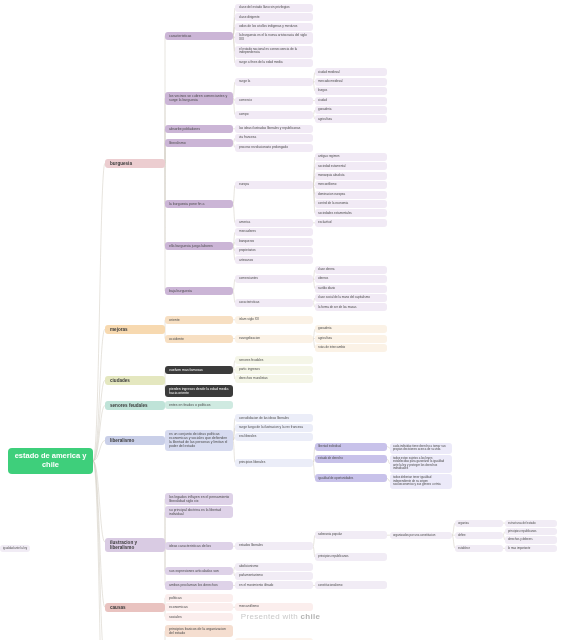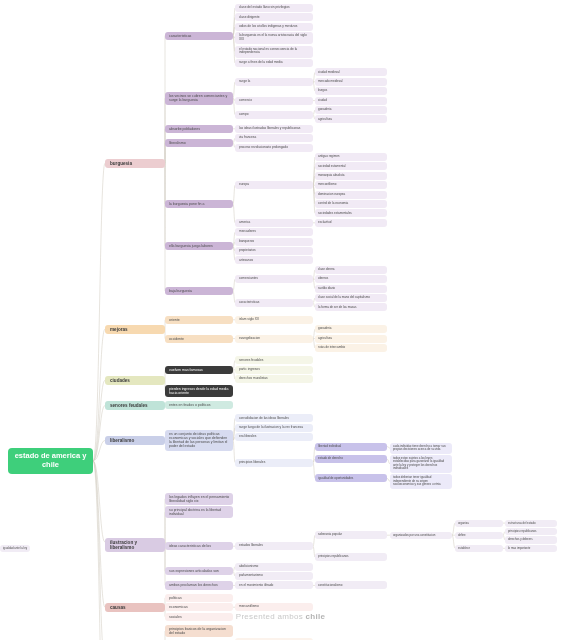--- a/index.html
+++ b/index.html
@@ -304,14 +304,14 @@
     <div class="node lvl4" style="left: 235px; top: 603.2px; width: 78px; min-height: 8px; font-size: 3.2px; background: rgb(251, 238, 237);">mercantilismo</div>
     <div class="node lvl3" style="left: 165px; top: 603.2px; width: 68px; min-height: 8px; font-size: 3.5px; background: rgb(251, 238, 237);">economicas</div>
     <div class="node lvl3" style="left: 165px; top: 612.6px; width: 68px; min-height: 8px; font-size: 3.5px; background: rgb(251, 238, 237);">sociales</div>
     <div class="node lvl2" style="left: 105px; top: 602.7px; width: 60px; min-height: 9px; font-size: 4.6px; background: rgb(233, 195, 192);">causas</div>
     <div class="node lvl3 wrap" style="left: 165px; top: 625px; width: 68px; min-height: 12px; font-size: 3.5px; background: rgb(245, 222, 208);">principios basicos de la organizacion del estado</div>
     <div class="node lvl4" style="left: 235px; top: 638.4px; width: 78px; min-height: 8px; font-size: 3.2px; background: rgb(252, 243, 236);">parlamentarismo</div>
     <div class="node root" style="left: 8px; top: 447.812px; width: 85px; height: 26px; background: rgb(62, 207, 123);">estado de america y chile</div>
   </div>
 
 <div class="footer">
-  <span>Presented ambos </span><b>chile</b>
+  <span>Presented with </span><b>chile</b>
 </div>
 
 </body></html>

